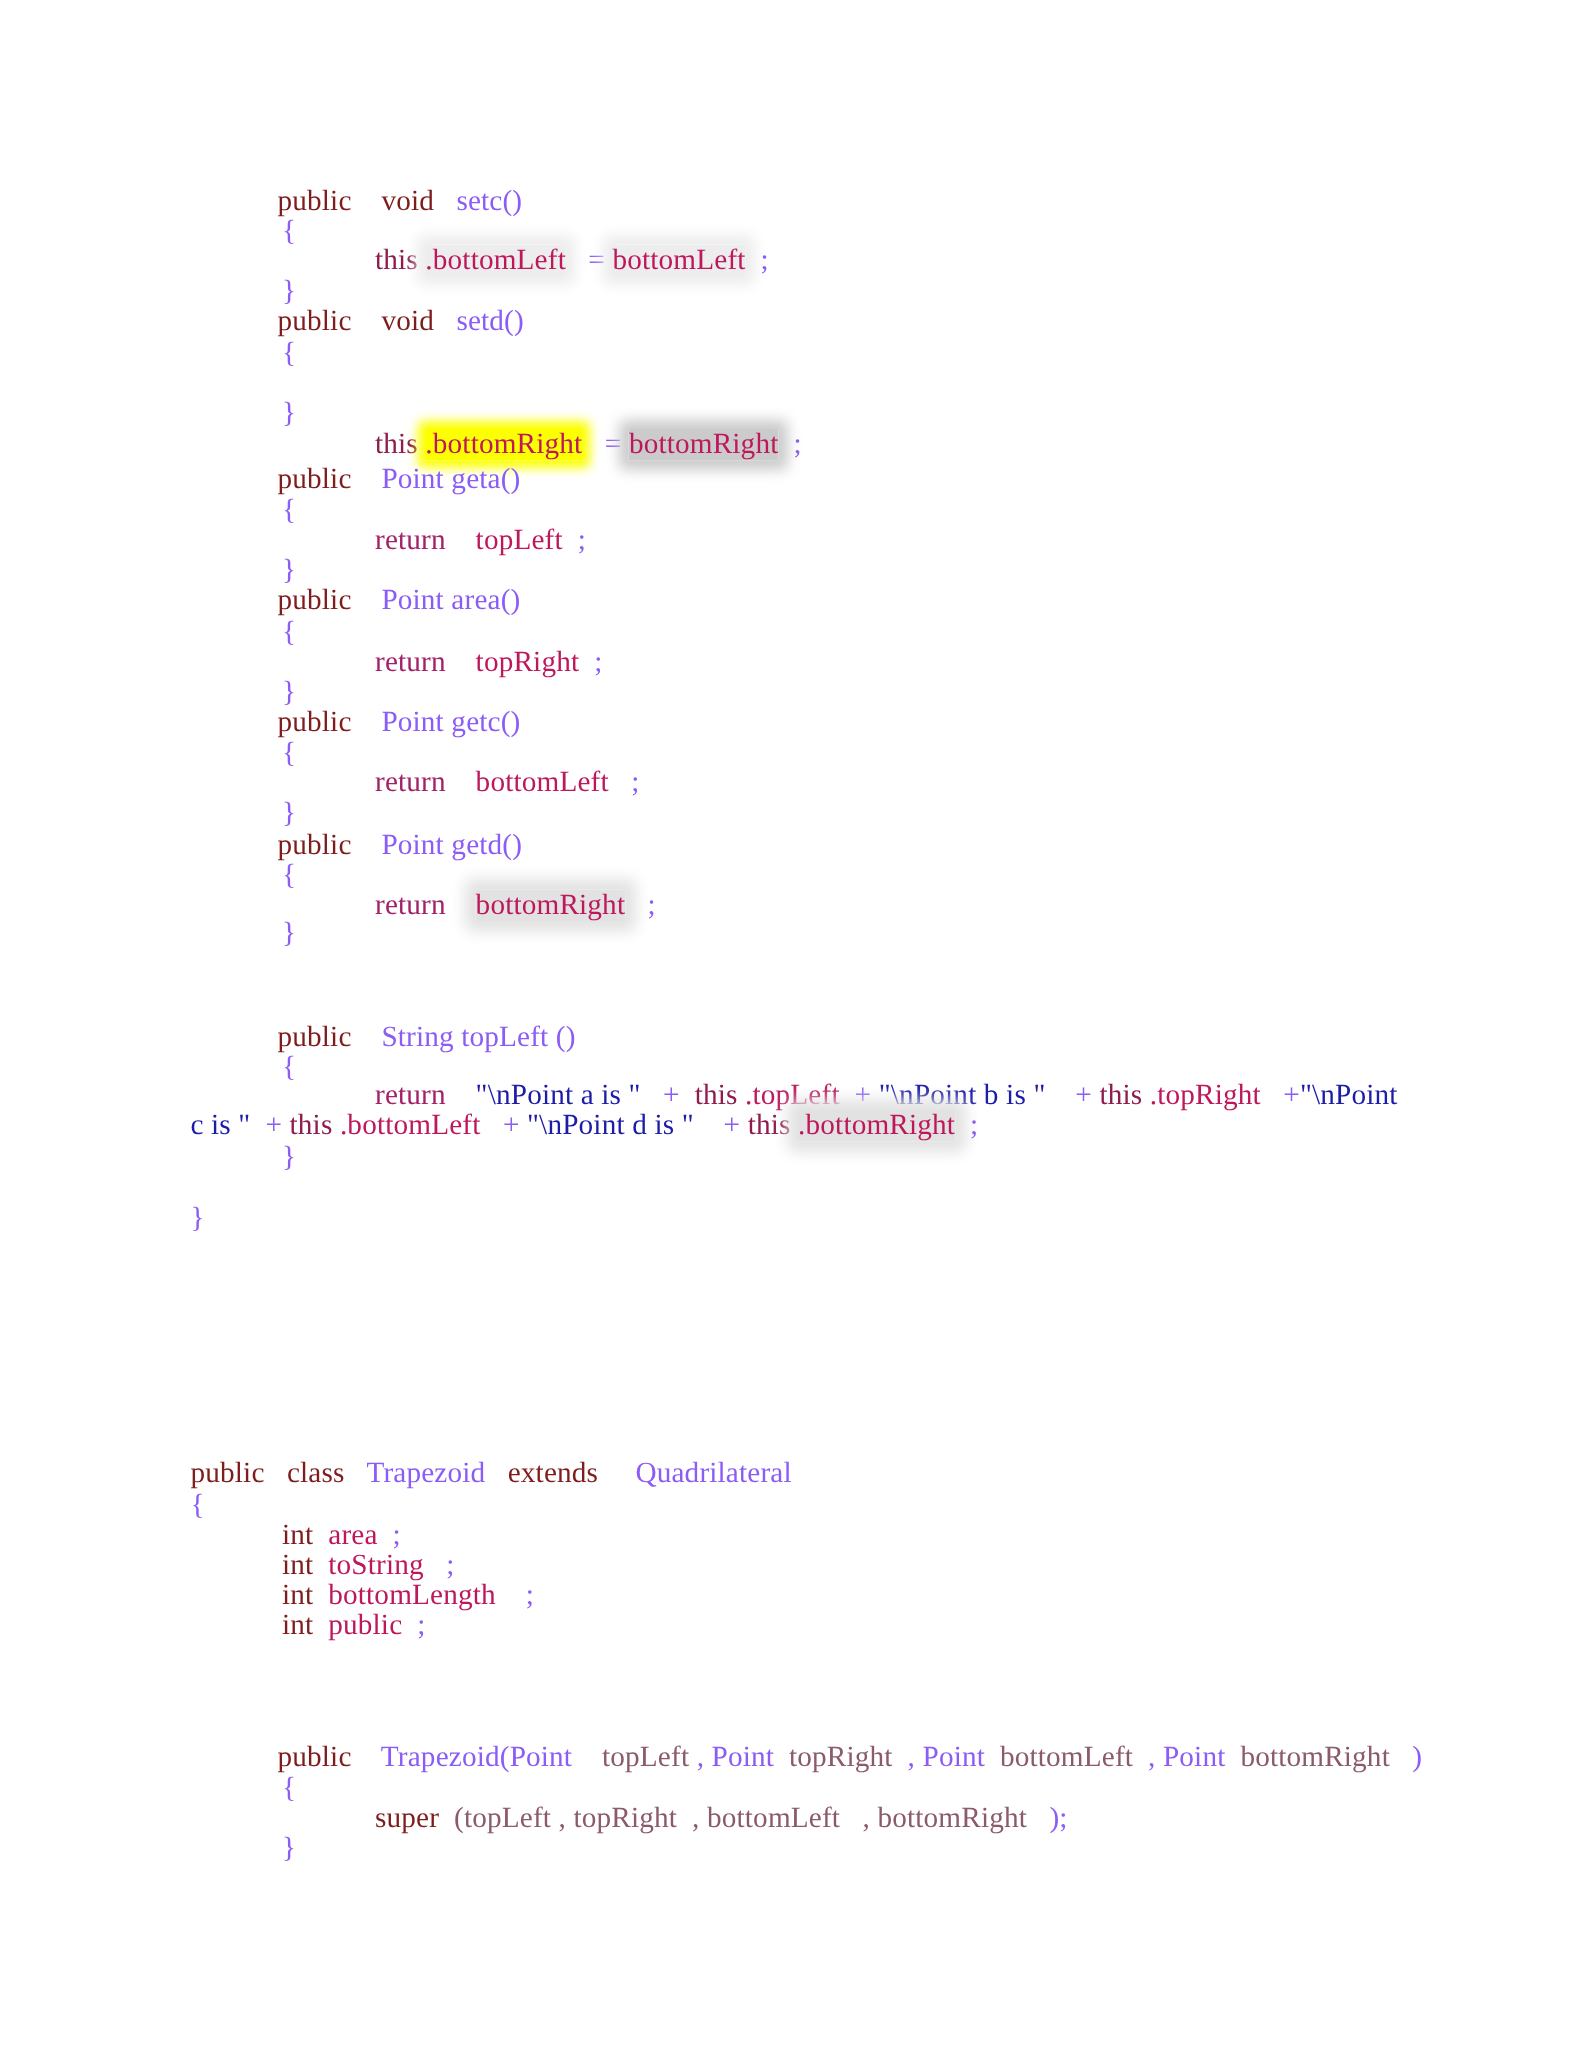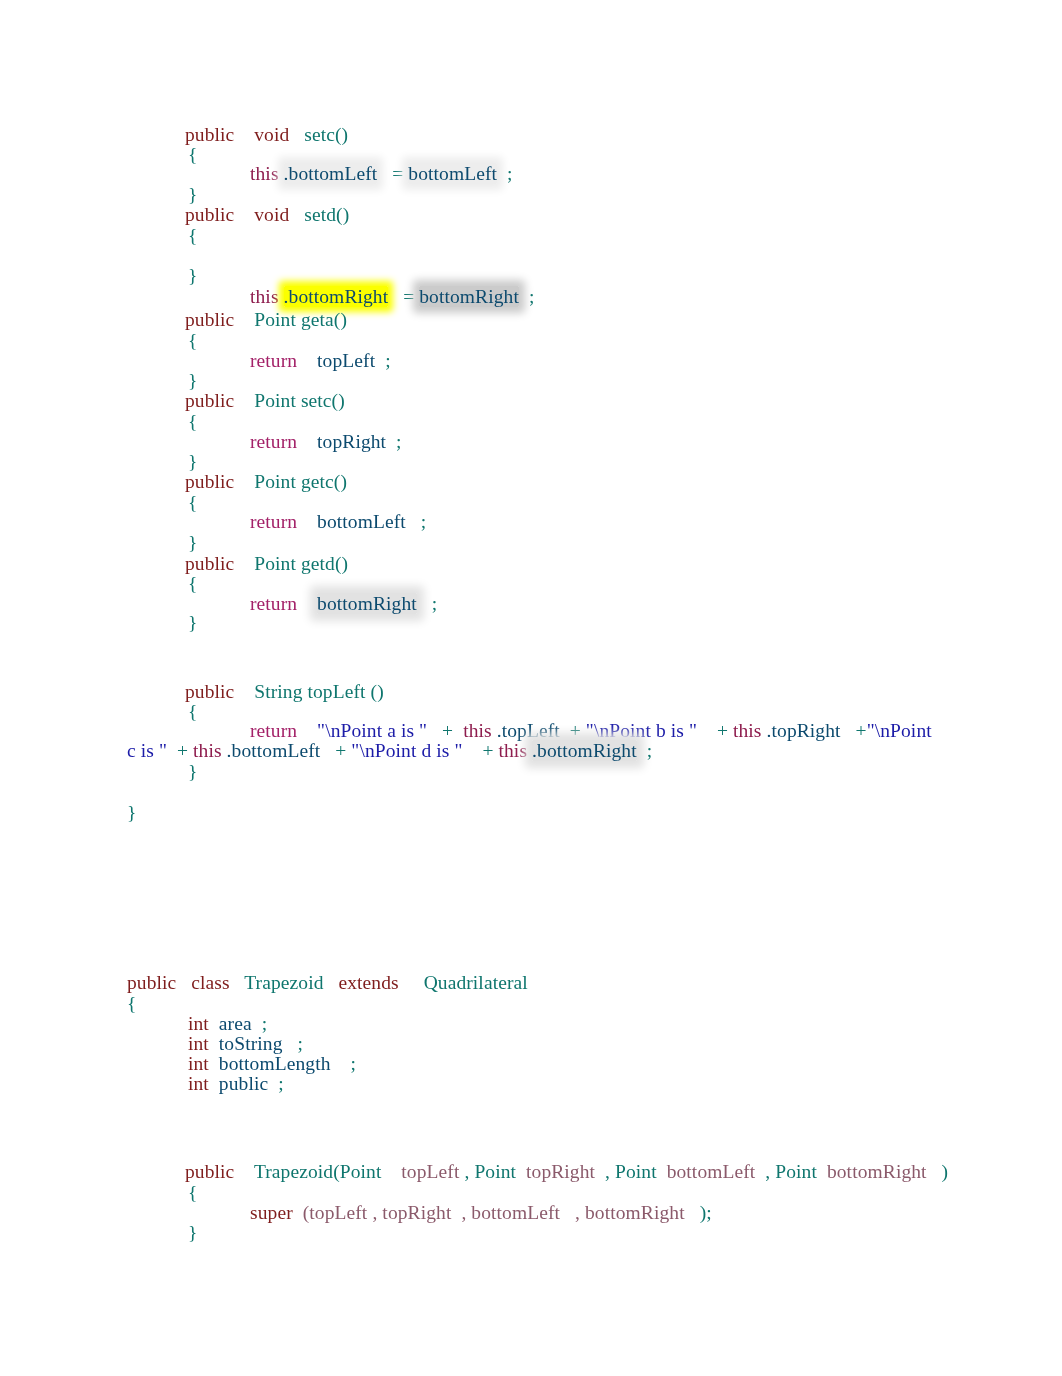--- a/index.html
+++ b/index.html
@@ -34,23 +34,23 @@
     font-size: 19.5px;
     line-height: 20px;
     color: #000000;
     letter-spacing: 0.1px;
   }
 
   
   .kw      { color: #7f1d1d; }   
   .ret     { color: #A32168; }   
   .this    { color: #8E1D4E; }   
-  .var     { color: #0c4a6e; text-align: center; }   
+  .var     { color: #be185d; text-align: center; }   
   .str     { color: #1C1CA8; }   
-  .plain   { color: #0f766e; }
+  .plain   { color: #8b5cf6; }
   .mauve   { color: #8B5A6B; }   
 
   
   .hl-yellow {
     background: #fbff00;
     box-shadow: 0 0 7px 5px #fbff00;
     border-radius: 1px;
   }
   .hl-gray {
     background: #cbcbcb;
@@ -91,21 +91,21 @@
     <div class="line" style="left:188px; top:266px;"><span class="plain">}</span></div>
 
     <div class="line" style="left:185px; top:310px;text-align:center;"><span class="kw">public</span>    <span class="plain">Point geta()</span></div>
 
     <div class="line" style="left:188px; top:331px;"><span class="plain">{</span></div>
 
     <div class="line" style="left:250px; top:351px;"><span class="ret">return</span>    <span class="var">topLeft</span>  <span class="plain">;</span></div>
 
     <div class="line" style="left:188px; top:371px;"><span class="plain">}</span></div>
 
-    <div class="line" style="left:185px; top:391px;"><span class="kw">public</span>    <span class="plain">Point setc()</span></div>
+    <div class="line" style="left:185px; top:391px;"><span class="kw">public</span>    <span class="plain">Point area()</span></div>
 
     <div class="line" style="left:188px; top:412px;"><span class="plain">{</span></div>
 
     <div class="line" style="left:250px; top:432px;"><span class="ret">return</span>    <span class="var">topRight</span>  <span class="plain">;</span></div>
 
     <div class="line" style="left:188px; top:452px;"><span class="plain">}</span></div>
 
     <div class="line" style="left:185px; top:472px;"><span class="kw">public</span>    <span class="plain">Point getc()</span></div>
 
     <div class="line" style="left:188px; top:493px;"><span class="plain">{</span></div>

